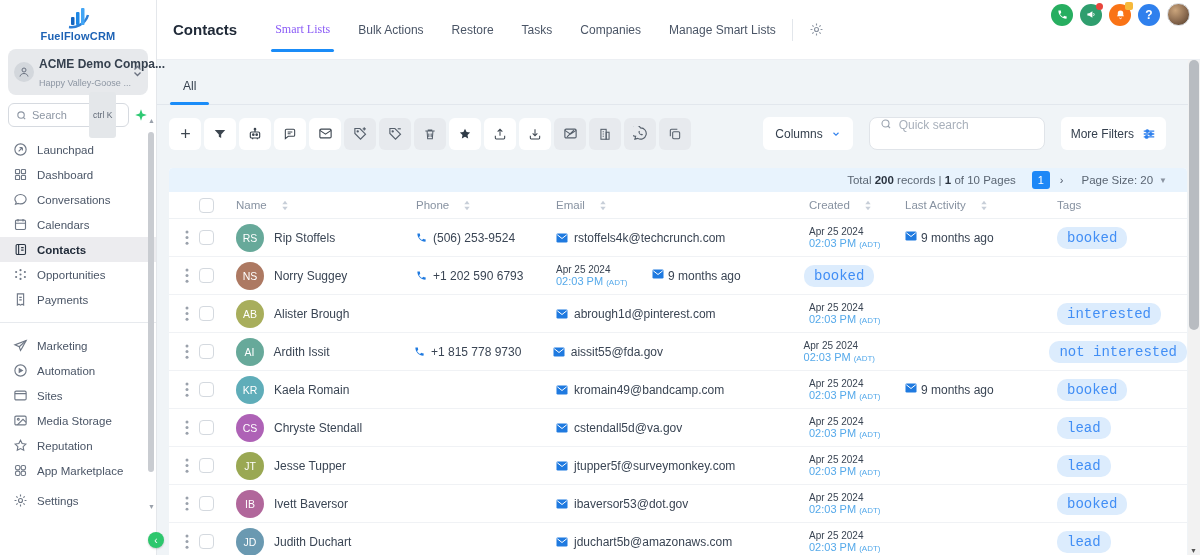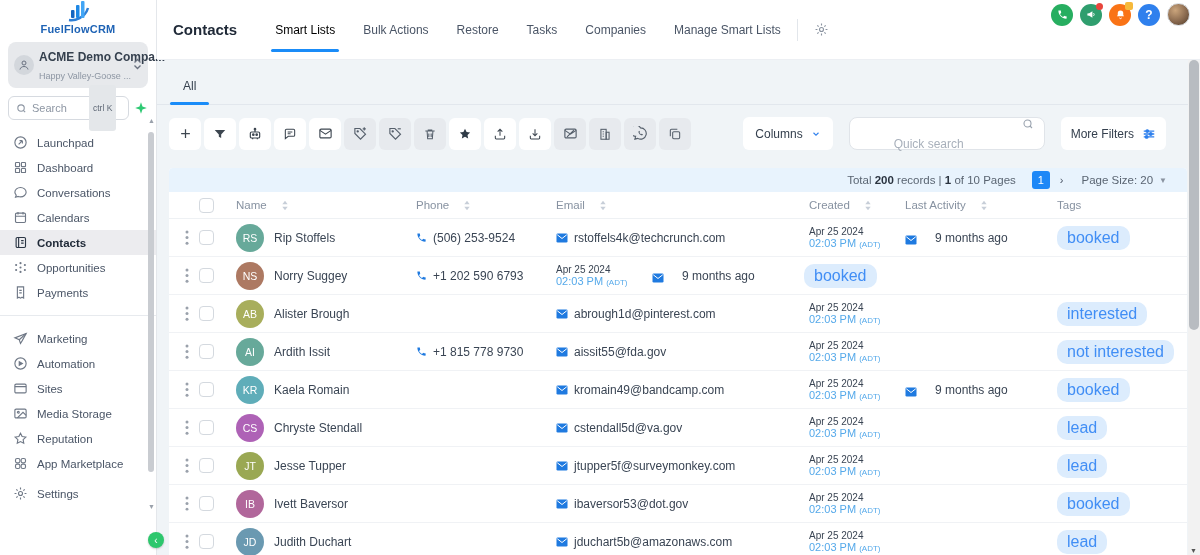--- a/index.html
+++ b/index.html
@@ -1,21 +1,21 @@
 <!DOCTYPE html>
 <html><head>
 <meta charset="utf-8">
 <style>
   * { margin:0; padding:0; box-sizing:border-box; }
   html,body { width:1200px; height:555px; overflow:hidden; font-family:"Liberation Sans", sans-serif; background:#f0f4f7; }
   .app { display:flex; width:1200px; height:555px; }
 
   
   .sidebar { width:157px; background:#fff; border-right:1px solid #e4e7eb; position:relative; flex-shrink:0; }
-  .logo { display:flex; flex-direction:column; align-items:center; }
+  .logo { display:flex; flex-direction:column; align-items:center; padding-top:7px; }
   .logo .brand-name { font-size:11px; font-weight:bold; color:#1e63b5; margin-top:1px; letter-spacing:.2px; }
   .acct { margin:7px 8px 0 8px; background:#e7e9ec; border-radius:8px; padding:5px 6px; display:flex; align-items:center; gap:5px; cursor:pointer; }
   .acct-av { width:20px; height:20px; border-radius:50%; background:#d3d7dc; color:#697180; display:flex; align-items:center; justify-content:center; flex-shrink:0; }
   .acct-texts { flex:1; min-width:0; }
   .acct-name { font-size:12px; font-weight:bold; color:#35404e; white-space:nowrap; }
   .acct-sub { font-size:9px; color:#8d96a3; white-space:nowrap; }
   .acct-chev { color:#6b7280; flex-shrink:0; }
   .search-row { display:flex; align-items:center; gap:5px; margin:8px 8px 0 8px; }
   .search-box { flex:1; display:flex; align-items:center; gap:5px; border:1px solid #d6dae0; border-radius:6px; background:#fff; height:24px; padding:0 4px 0 7px; }
   .search-box input { border:none; outline:none; width:52px; font-size:11px; color:#374151; font-family:inherit; background:transparent; }
@@ -35,41 +35,41 @@
   .sb-scroll .thumb { position:absolute; top:8px; left:0; width:6px; height:340px; background:#c9ccd1; border-radius:3px; }
   .sb-arrow { position:absolute; right:1px; font-size:7px; color:#9aa1ab; }
   .collapse-btn { position:absolute; right:-8px; bottom:7px; width:16px; height:16px; border-radius:50%; background:#2dc76d; color:#fff; display:flex; align-items:center; justify-content:center; font-size:10px; cursor:pointer; z-index:5; box-shadow:0 1px 2px rgba(0,0,0,.2); }
 
   
   .main { flex:1; position:relative; min-width:0; }
   .topbar { height:60px; background:#fff; display:flex; align-items:center; padding-left:16px; border-bottom:1px solid #eceff3; }
   .page-title { font-size:15px; font-weight:bold; color:#1f2937; margin-right:38px; }
   .tabs { display:flex; align-items:center; gap:28px; height:100%; }
   .tab { position:relative; height:100%; display:flex; align-items:center; font-size:12px; color:#4a5566; font-weight:500; cursor:pointer; white-space:nowrap; }
-  .tab.active { color:#000000; }
+  .tab.active { color:#8b5cf6;font-family:Liberation Serif, serif; }
   .tab.active::after { content:""; position:absolute; left:-4px; right:-4px; bottom:7px; height:3px; border-radius:2px; background:#1a8cf8; }
   .tab-sep { width:1px; height:22px; background:#e2e6eb; margin:0 16px; }
   .gear-top { color:#8a93a0; display:flex; cursor:pointer; }
   .top-icons { position:absolute; top:3px; right:10px; display:flex; gap:7px; align-items:center; z-index:6; }
   .circ { width:22px; height:22px; border-radius:50%; display:flex; align-items:center; justify-content:center; color:#fff; position:relative; cursor:pointer; }
   .badge-dot { position:absolute; top:-1px; right:-1px; width:7px; height:7px; border-radius:50%; background:#e8453c; }
   .badge-sq { position:absolute; top:-2px; right:-2px; width:8px; height:8px; border-radius:2px; background:#f6b93b; }
   .avatar-photo { width:23px; height:23px; border-radius:50%; background:radial-gradient(circle at 35% 30%, #cba57c, #8a6a4f 55%, #4e3b2a); border:1px solid #d7dbe0; cursor:pointer; }
 
   .list-tabs { height:45px; border-bottom:1px solid #e2e7ed; display:flex; align-items:flex-end; padding-left:13px; }
   .all-tab { position:relative; padding:0 13px 11px 13px; font-size:12px; color:#35404e; cursor:pointer; }
   .all-tab::after { content:""; position:absolute; left:0; right:0; bottom:-1px; height:3px; border-radius:2px; background:#1a8cf8; }
 
   .toolbar { display:flex; align-items:center; margin-top:12px; padding:0 34px 0 12px; gap:3px; }
   .tbtn { width:32px; height:32px; border-radius:6px; background:#fff; display:flex; align-items:center; justify-content:center; color:#3d4650; cursor:pointer; flex-shrink:0; }
   .tbtn.disabled { background:#e7eaee; color:#555f6b; }
   .toolbar-right { margin-left:auto; display:flex; align-items:center; gap:16px; }
   .cols-btn { background:#fff; border-radius:6px; height:33px; display:flex; align-items:center; gap:8px; padding:0 12px; font-size:12px; color:#35404e; cursor:pointer; }
   .cols-btn .icn { color:#2f80ed; display:flex; }
-  .qsearch { background:#fff; border:1px solid #e0e4e9; border-radius:8px; height:33px; width:196px; display:flex; align-items:flex-end; gap:7px; padding:0 10px;flex-direction:column; }
+  .qsearch { background:#fff; border:1px solid #e0e4e9; border-radius:8px; height:33px; width:176px; display:flex; align-items:flex-start; gap:7px; padding:0 10px; }
   .qsearch .icn { color:#9aa3af; display:flex; }
   .qsearch input { border:none; outline:none; font-size:12px; color:#374151; width:140px; font-family:inherit; background:transparent; }
   .qsearch input::placeholder { color:#a8b0bb; }
   .mf-btn { background:#fff; border-radius:6px; height:33px; display:flex; align-items:center; gap:8px; padding:0 10px; font-size:12px; color:#35404e; cursor:pointer; }
   .mf-btn .icn { color:#2f80ed; display:flex; }
 
   .card { margin:18px 13px 0 12px; background:#fff; border-radius:4px 4px 0 0; overflow:hidden; }
   .pagebar { background:#e8f3fd; height:24px; display:flex; align-items:center; justify-content:flex-end; padding-right:20px; font-size:11.5px; color:#5a6572; gap:0; }
   .pagebar b { color:#2b3440; font-weight:bold; }
   .pg-btn { width:18px; height:18px; background:#1e88f7; color:#fff; border-radius:3px; display:flex; align-items:center; justify-content:center; font-size:11px; margin:0 0 0 16px; cursor:pointer; }
@@ -80,32 +80,32 @@
   .thead, .trow { display:flex; align-items:center; }
   .thead { height:27px; border-bottom:1px solid #eef1f4; font-size:11.5px; color:#8792a1; }
   .trow { height:38px; border-bottom:1px solid #f0f2f5; }
   .c-kebab { width:20px; margin-left:8px; display:flex; justify-content:center; color:#9aa1ab; }
   .c-check { width:34px; display:flex; padding-left:2px; }
   .checkbox { width:15px; height:15px; border:1.5px solid #d4d9df; border-radius:4px; background:#fff; cursor:pointer; }
   .c-name { width:185px; display:flex; align-items:center; gap:10px; padding-left:5px; }
   .c-phone { width:140px; display:flex; align-items:center; gap:6px; }
   .c-email { width:253px; display:flex; align-items:center; gap:6px; }
   .c-created { width:96px; }
-  .c-activity { width:152px; display:flex; align-items:flex-end; gap:18px; }
+  .c-activity { width:152px; display:flex; align-items:flex-start; gap:4px; }
   .c-tags { flex:1; }
   .hdr-cell { display:flex; align-items:center; gap:14px; }
   .sort-icn { color:#c7ced8; display:flex; }
   .av { width:28px; height:28px; border-radius:50%; color:#fff; font-size:10.5px; display:flex; align-items:center; justify-content:center; flex-shrink:0; }
   .nm { font-size:12px; color:#3a4554; }
   .cell-txt { font-size:12px; color:#3a4554; }
   .blue-icn { color:#1f7ae0; display:flex; flex-shrink:0; }
   .created-d { font-size:10px; color:#3a4554; }
   .created-t { font-size:11px; color:#55a9ea; }
   .created-t .tz { font-size:8px; }
-  .tag-pill { display:inline-block; background:#dcecfd; color:#418ef5; font-size:16px; padding:3px 10px; border-radius:10px; white-space:nowrap; }
+  .tag-pill { display:inline-block; background:#dcecfd; color:#418ef5; font-size:14px; padding:3px 10px; border-radius:10px; white-space:nowrap;font-family:Liberation Mono, monospace; }
   .pg-scroll { position:absolute; top:60px; right:0; width:12px; height:495px; background:#f2f2f2; }
   .pg-scroll .thumb { position:absolute; top:0; left:1px; width:10px; height:270px; background:#b8bcc1; border-radius:5px; }
   .pg-scroll .dn { position:absolute; bottom:1px; left:2px; font-size:7px; color:#555; }
   .icn svg { display:block; }
 </style>
 </head>
 <body>
 
 <div class="app">
 

